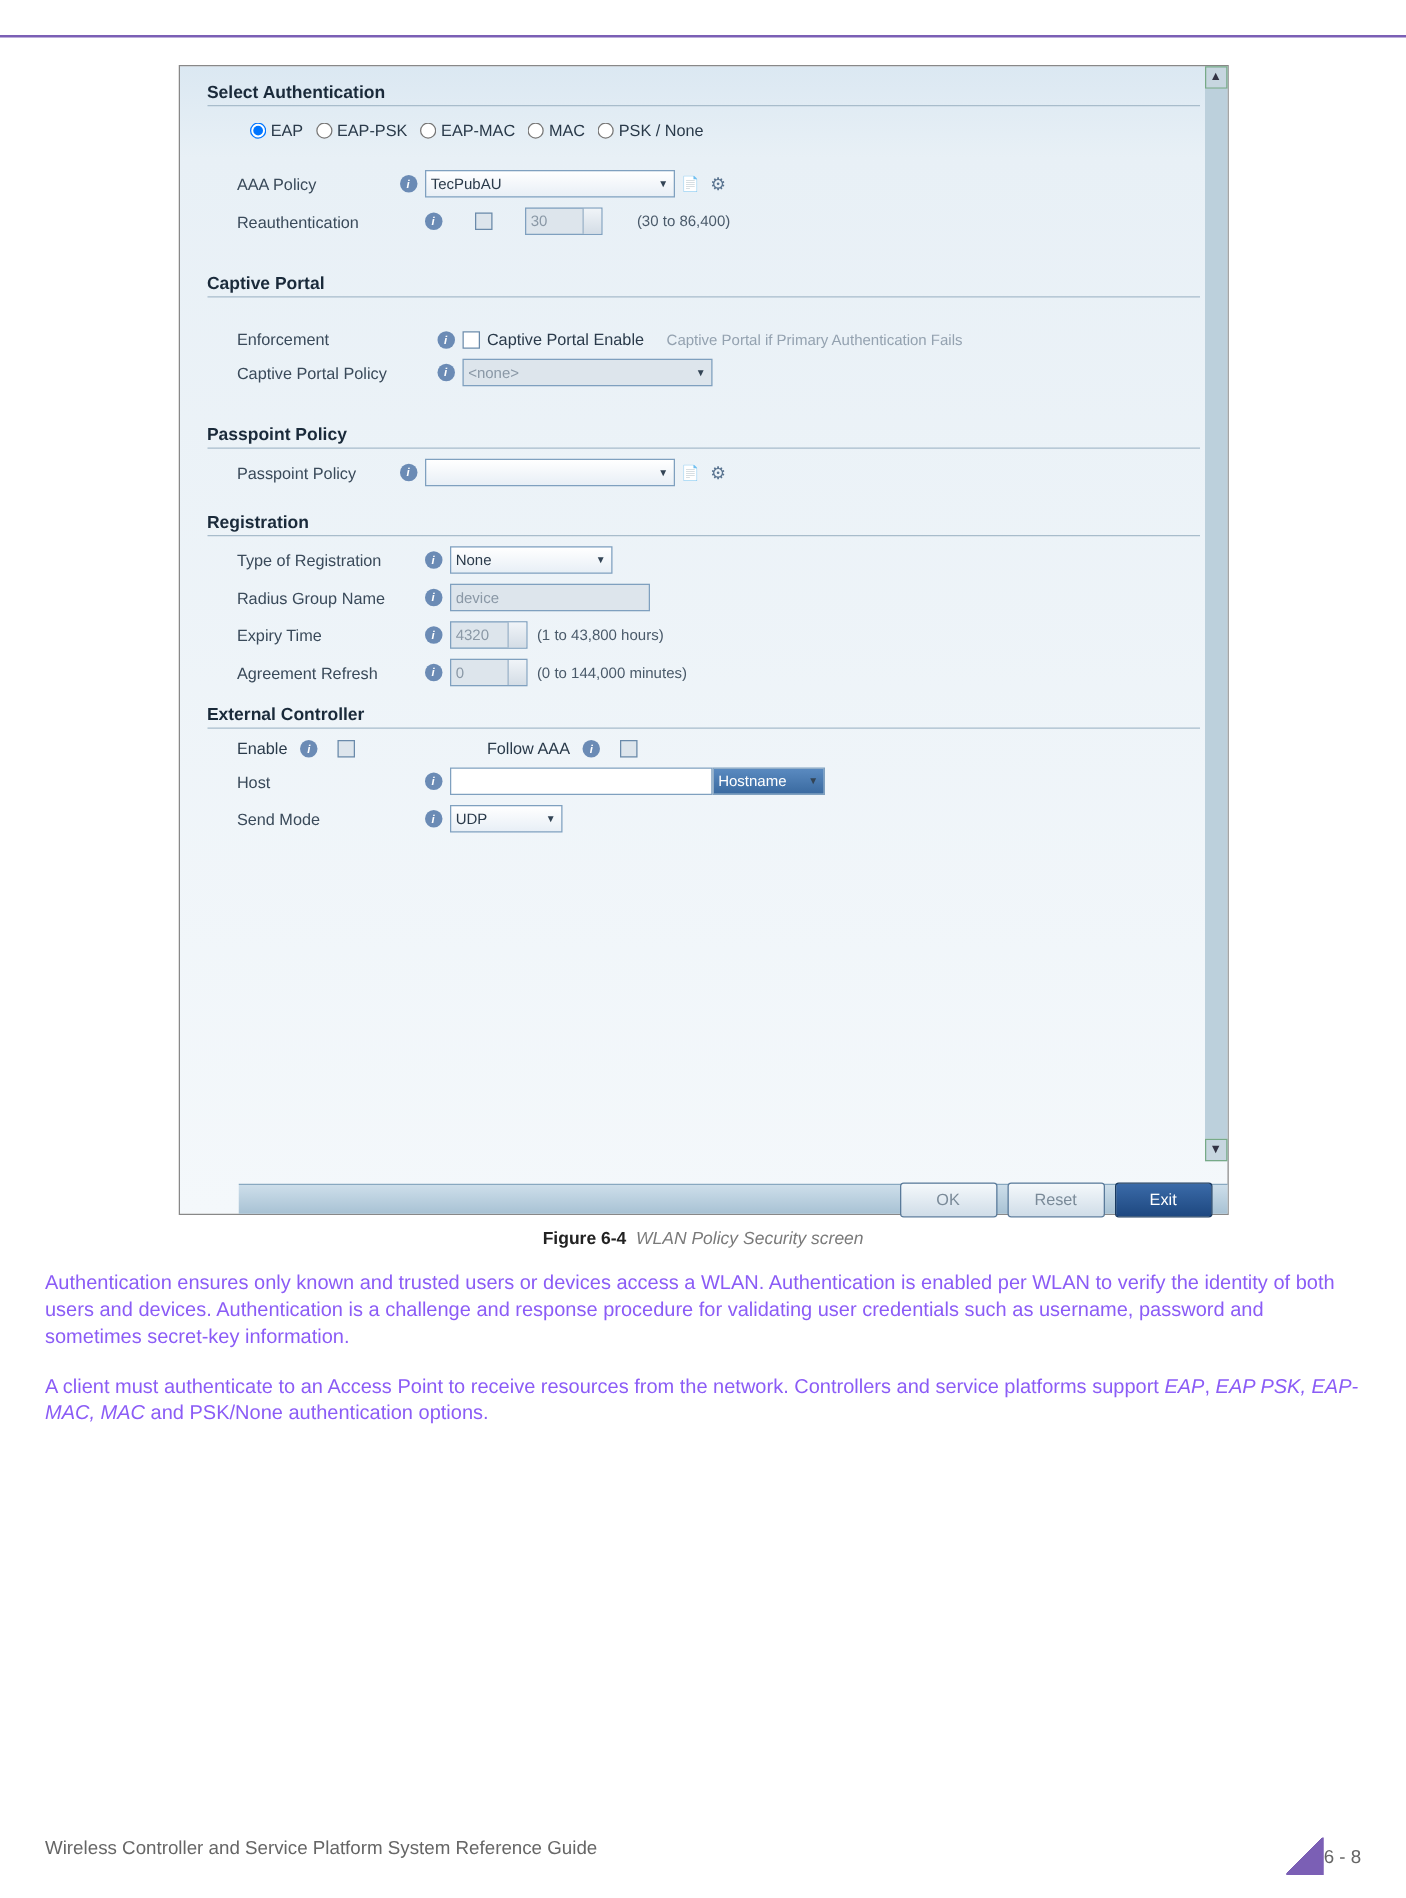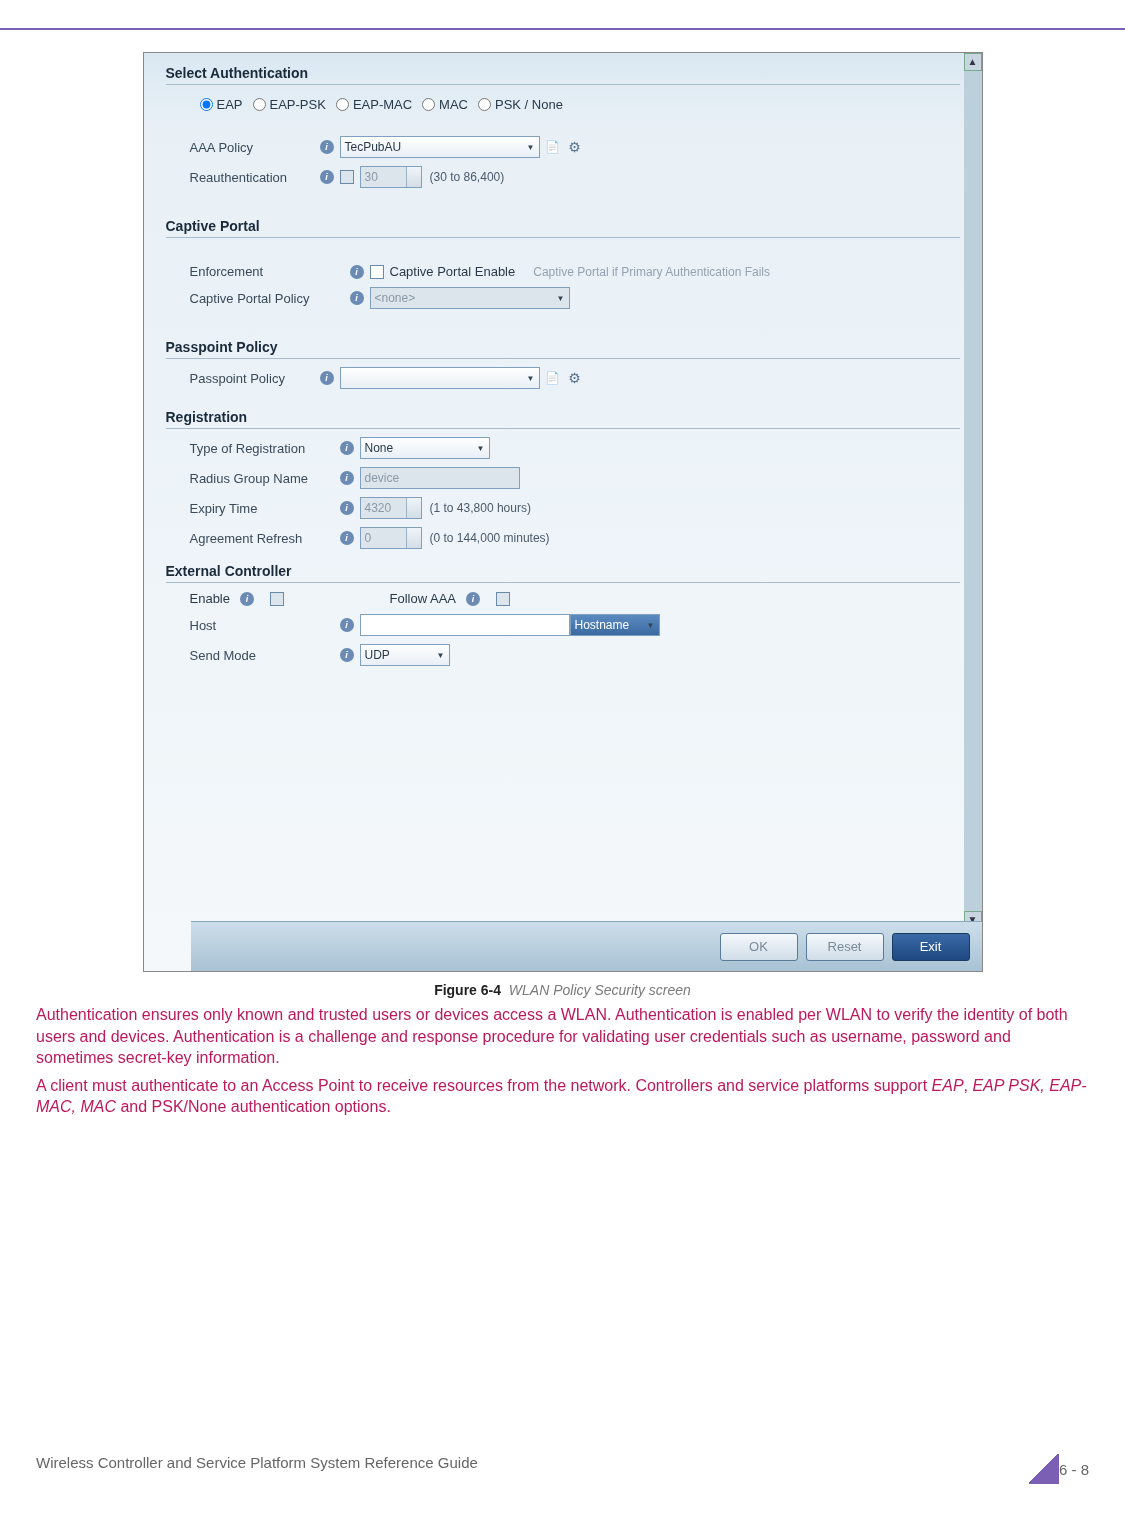--- a/index.html
+++ b/index.html
@@ -154,21 +154,21 @@
       justify-content: center;
       margin-left: 4px;
       color: #5a7490;
       font-size: 14px;
     }
     .gear::before { content: "⚙"; }
     .addfile::before { content: "📄"; font-size: 12px; }
     .button-bar {
       position: absolute;
       bottom: 0; left: 0; right: 0;
-      height: 50px;
+      height: 24px;
       background: linear-gradient(#cddeea, #a8c2d4);
       border-top: 1px solid #88a8c0;
       display: flex;
       justify-content: flex-end;
       align-items: center;
       padding-right: 12px;
       gap: 8px;
       margin-left: 47px;
     }
     .btn {
@@ -191,30 +191,30 @@
     }
     .figure-caption {
       text-align: center;
       margin-top: 10px;
       font-size: 14px;
       color: #555;
     }
     .figure-caption b { color: #222; }
     .figure-caption i { color: #7a7a7a; font-style: italic; }
     .body-text {
-      margin: 6px 0 0 0;
+      margin: 18px 0 0 0;
       font-size: 16px;
       line-height: 1.35;
-      color: #be185d;
+      color: #8b5cf6;
       font-weight: 300;
     }
     .body-text em { font-style: italic; }
     .footer {
       position: absolute;
-      bottom: 34px;
+      bottom: 18px;
       left: 36px;
       right: 36px;
       display: flex;
       justify-content: space-between;
       font-size: 15px;
       color: #666;
       font-weight: 300;
     }
     .footer .pagenum-wrap {
       display: flex;
@@ -264,21 +264,21 @@
               <span>PSK / None</span>
             </label>
         </div>
         <div class="row">
           <span class="lbl">AAA Policy</span>
           <span class="info-icon">i</span>
           <span class="sel wide">TecPubAU</span>
           <span class="mini-icon addfile"></span>
           <span class="mini-icon gear"></span>
         </div>
-        <div class="row" style="margin-bottom:30px;">
+        <div class="row" style="margin-bottom:30px;gap:20px;">
           <span class="lbl">Reauthentication</span>
           <span class="info-icon">i</span>
           <span class="chk disabled"></span>
           <span class="spinner disabled">30</span>
           <span class="hint dark">(30 to 86,400)</span>
         </div>
 
         <div class="section-title">Captive Portal</div>
         <div style="height:12px;"></div>
         <div class="row">

